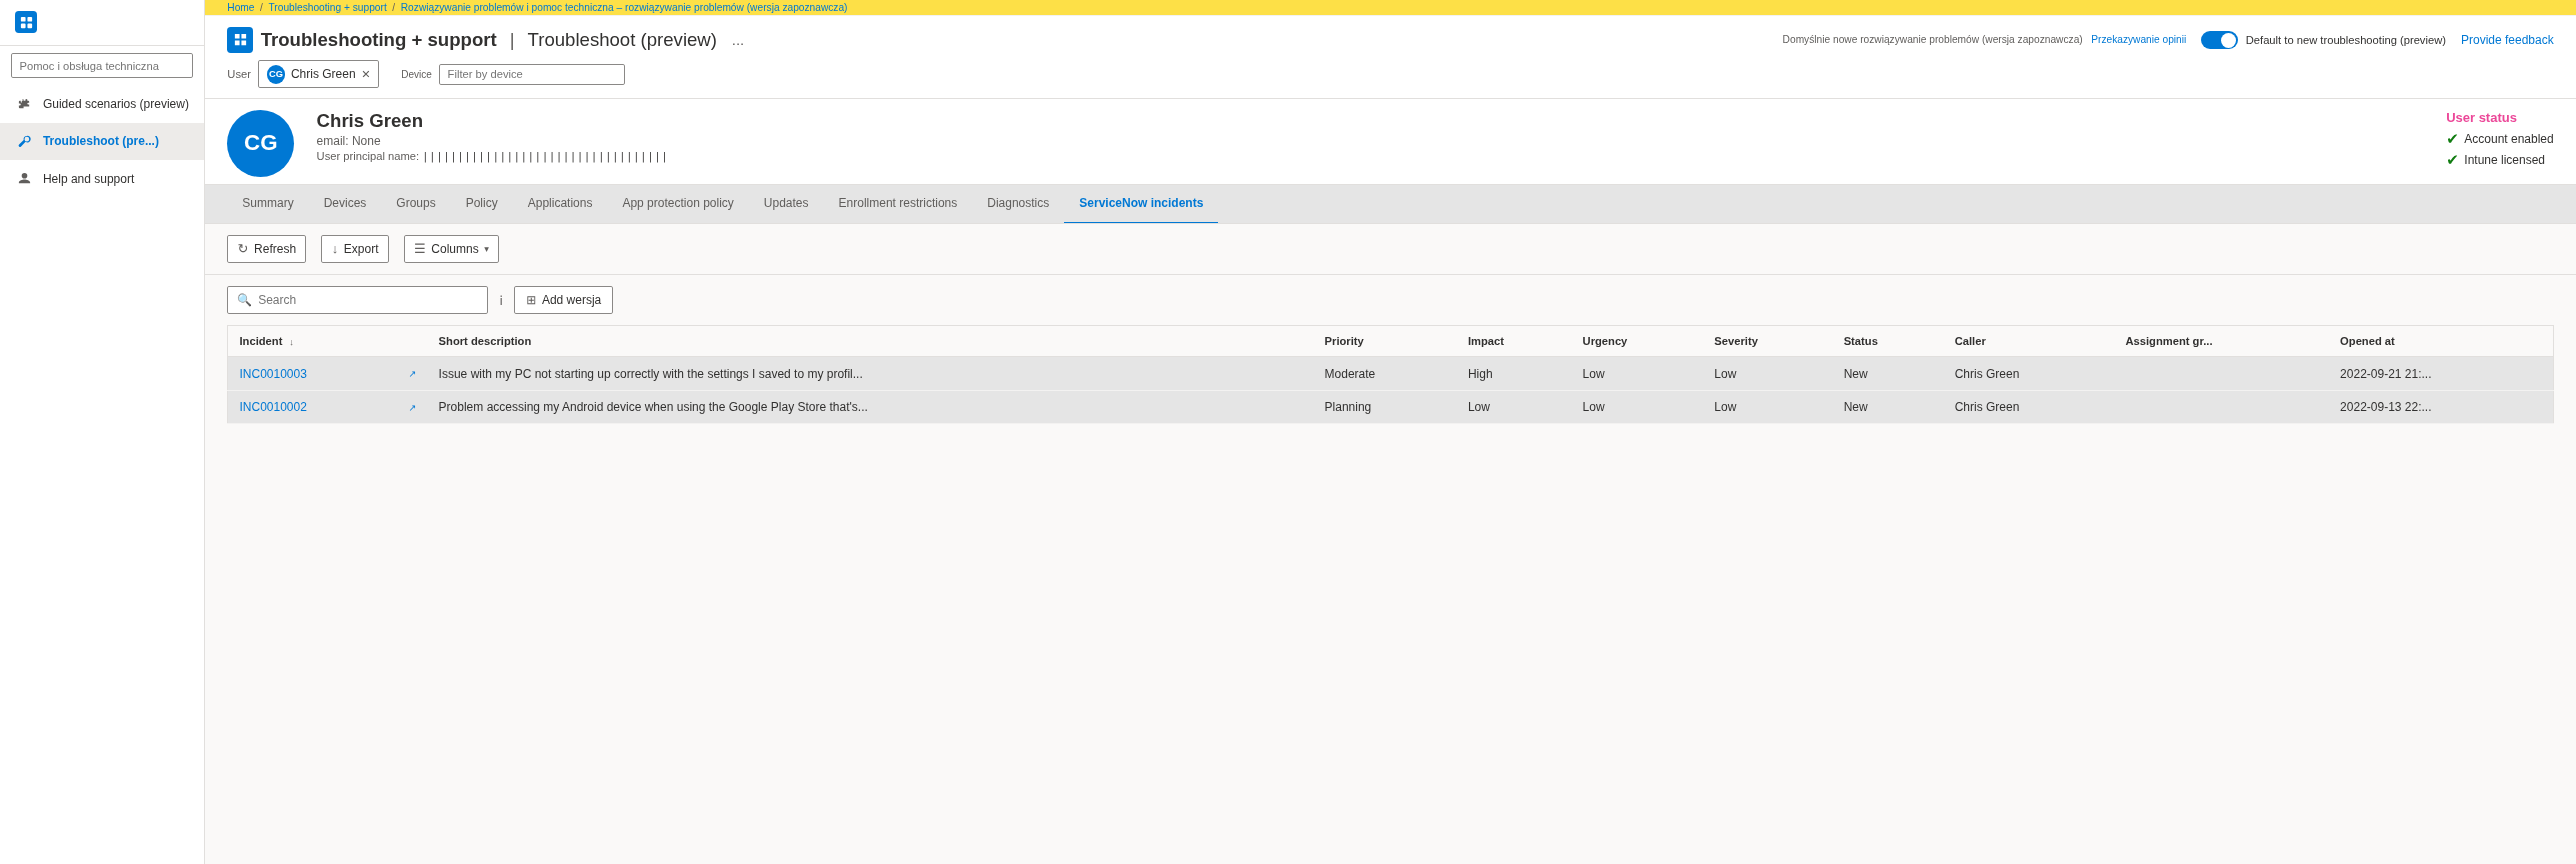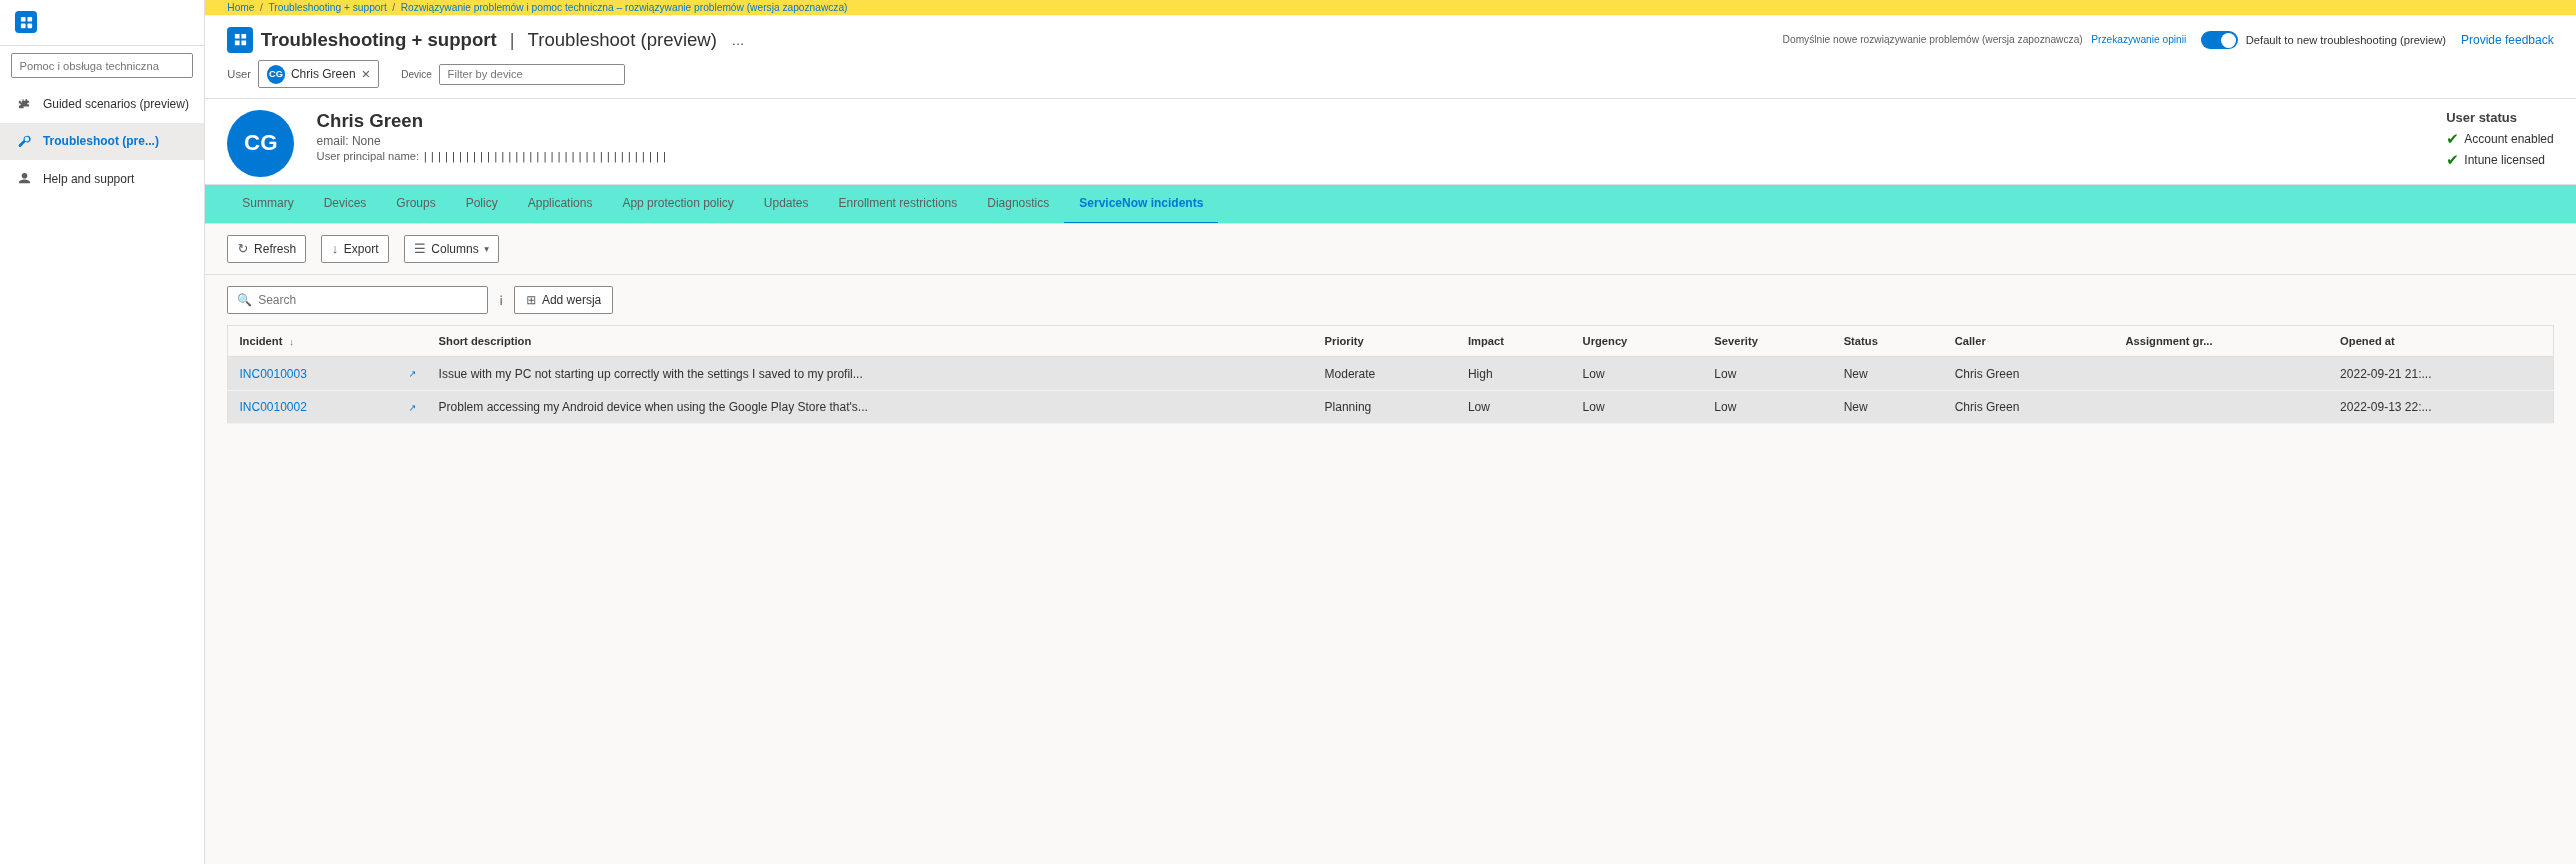--- a/index.html
+++ b/index.html
@@ -41,26 +41,26 @@
     .provide-feedback-link { color: #0078d4; font-size: 12px; cursor: pointer; text-decoration: none; }
 
     
     .user-section { background: #fff; padding: 11.2px 22.3px 7.4px; border-bottom: 0.9px solid #e1dfdd; display: flex; align-items: flex-start; gap: 22.3px; }
     .user-avatar { width: 67px; height: 67px; background: #0078d4; border-radius: 50%; display: flex; align-items: center; justify-content: center; color: #fff; font-size: 22.3px; font-weight: 600; flex-shrink: 0; }
     .user-info { flex: 1; }
     .user-name { font-size: 18.6px; font-weight: 600; color: #323130; }
     .user-email { font-size: 12px; color: #605e5c; margin-top: 1.9px; }
     .user-upn { font-size: 11.2px; color: #605e5c; margin-top: 1.9px; }
     .user-status-box { margin-left: 30px; }
-    .user-status-title { font-size: 13px; font-weight: 600; color: #404040; margin-bottom: 5.6px; }
+    .user-status-title { font-size: 13px; font-weight: 600; color: #ec4899; margin-bottom: 5.6px; }
     .user-status-item { display: flex; align-items: center; gap: 5.6px; font-size: 12px; color: #323130; margin-bottom: 2.8px; }
     .status-check { color: #107c10; font-size: 15px; }
 
     
-    .nav-tabs { display: flex; align-items: center; gap: 0; padding: 0 22.3px; background: #5eead4; border-bottom: 0.9px solid #e1dfdd; overflow-x: auto; }
+    .nav-tabs { display: flex; align-items: center; gap: 0; padding: 0 22.3px; background: #e5e5e5; border-bottom: 0.9px solid #e1dfdd; overflow-x: auto; }
     .nav-tab { padding: 11.2px 15px; font-size: 12px; color: #605e5c; cursor: pointer; border-bottom: 1.9px solid transparent; white-space: nowrap; }
     .nav-tab.active { color: #0078d4; border-bottom: 1.9px solid #0078d4; font-weight: 600; }
 
     
     .toolbar { display: flex; align-items: center; gap: 15px; padding: 11.2px 22.3px; background: #faf9f8; border-bottom: 0.9px solid #e1dfdd; }
     .toolbar-btn { display: flex; align-items: center; gap: 5.6px; padding: 5.6px 9.3px; background: #fff; border: 0.9px solid #8a8886; border-radius: 1.9px; cursor: pointer; font-size: 12px; color: #323130; }
     .toolbar-icon { font-size: 13px; color: #605e5c; }
 
     
     .search-bar { display: flex; align-items: center; gap: 11.2px; padding: 11.2px 22.3px; background: #faf9f8; }

